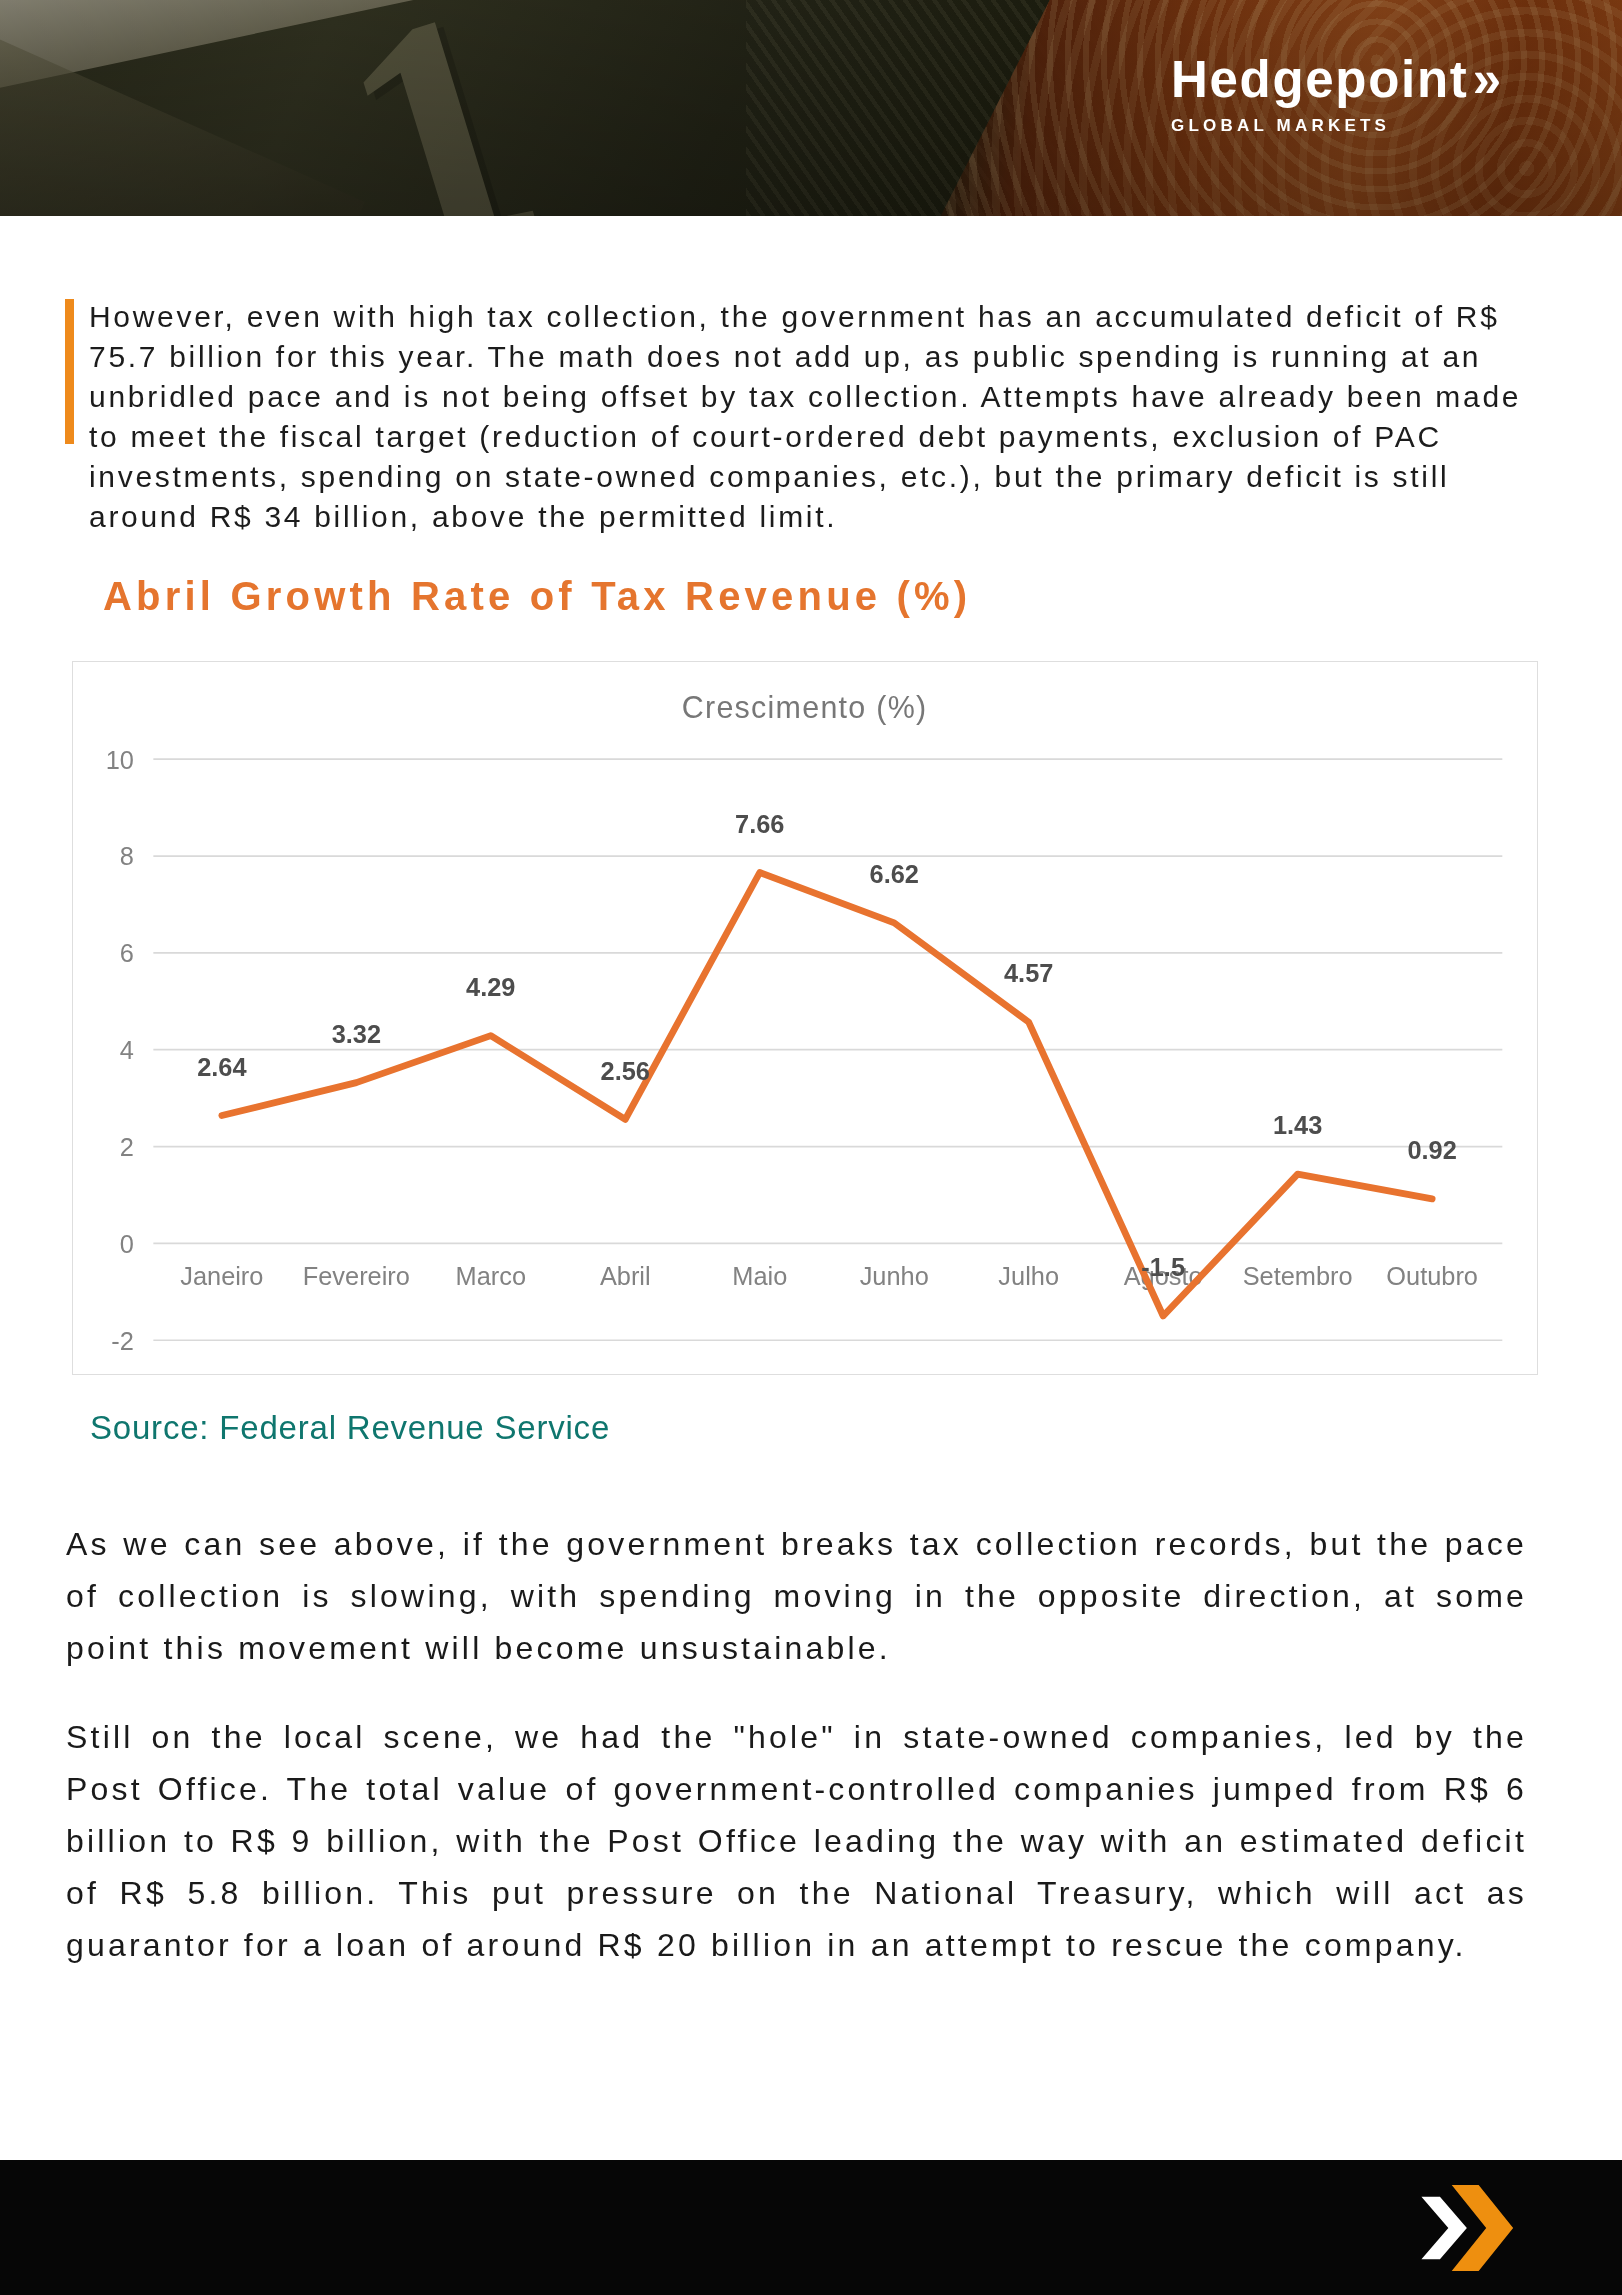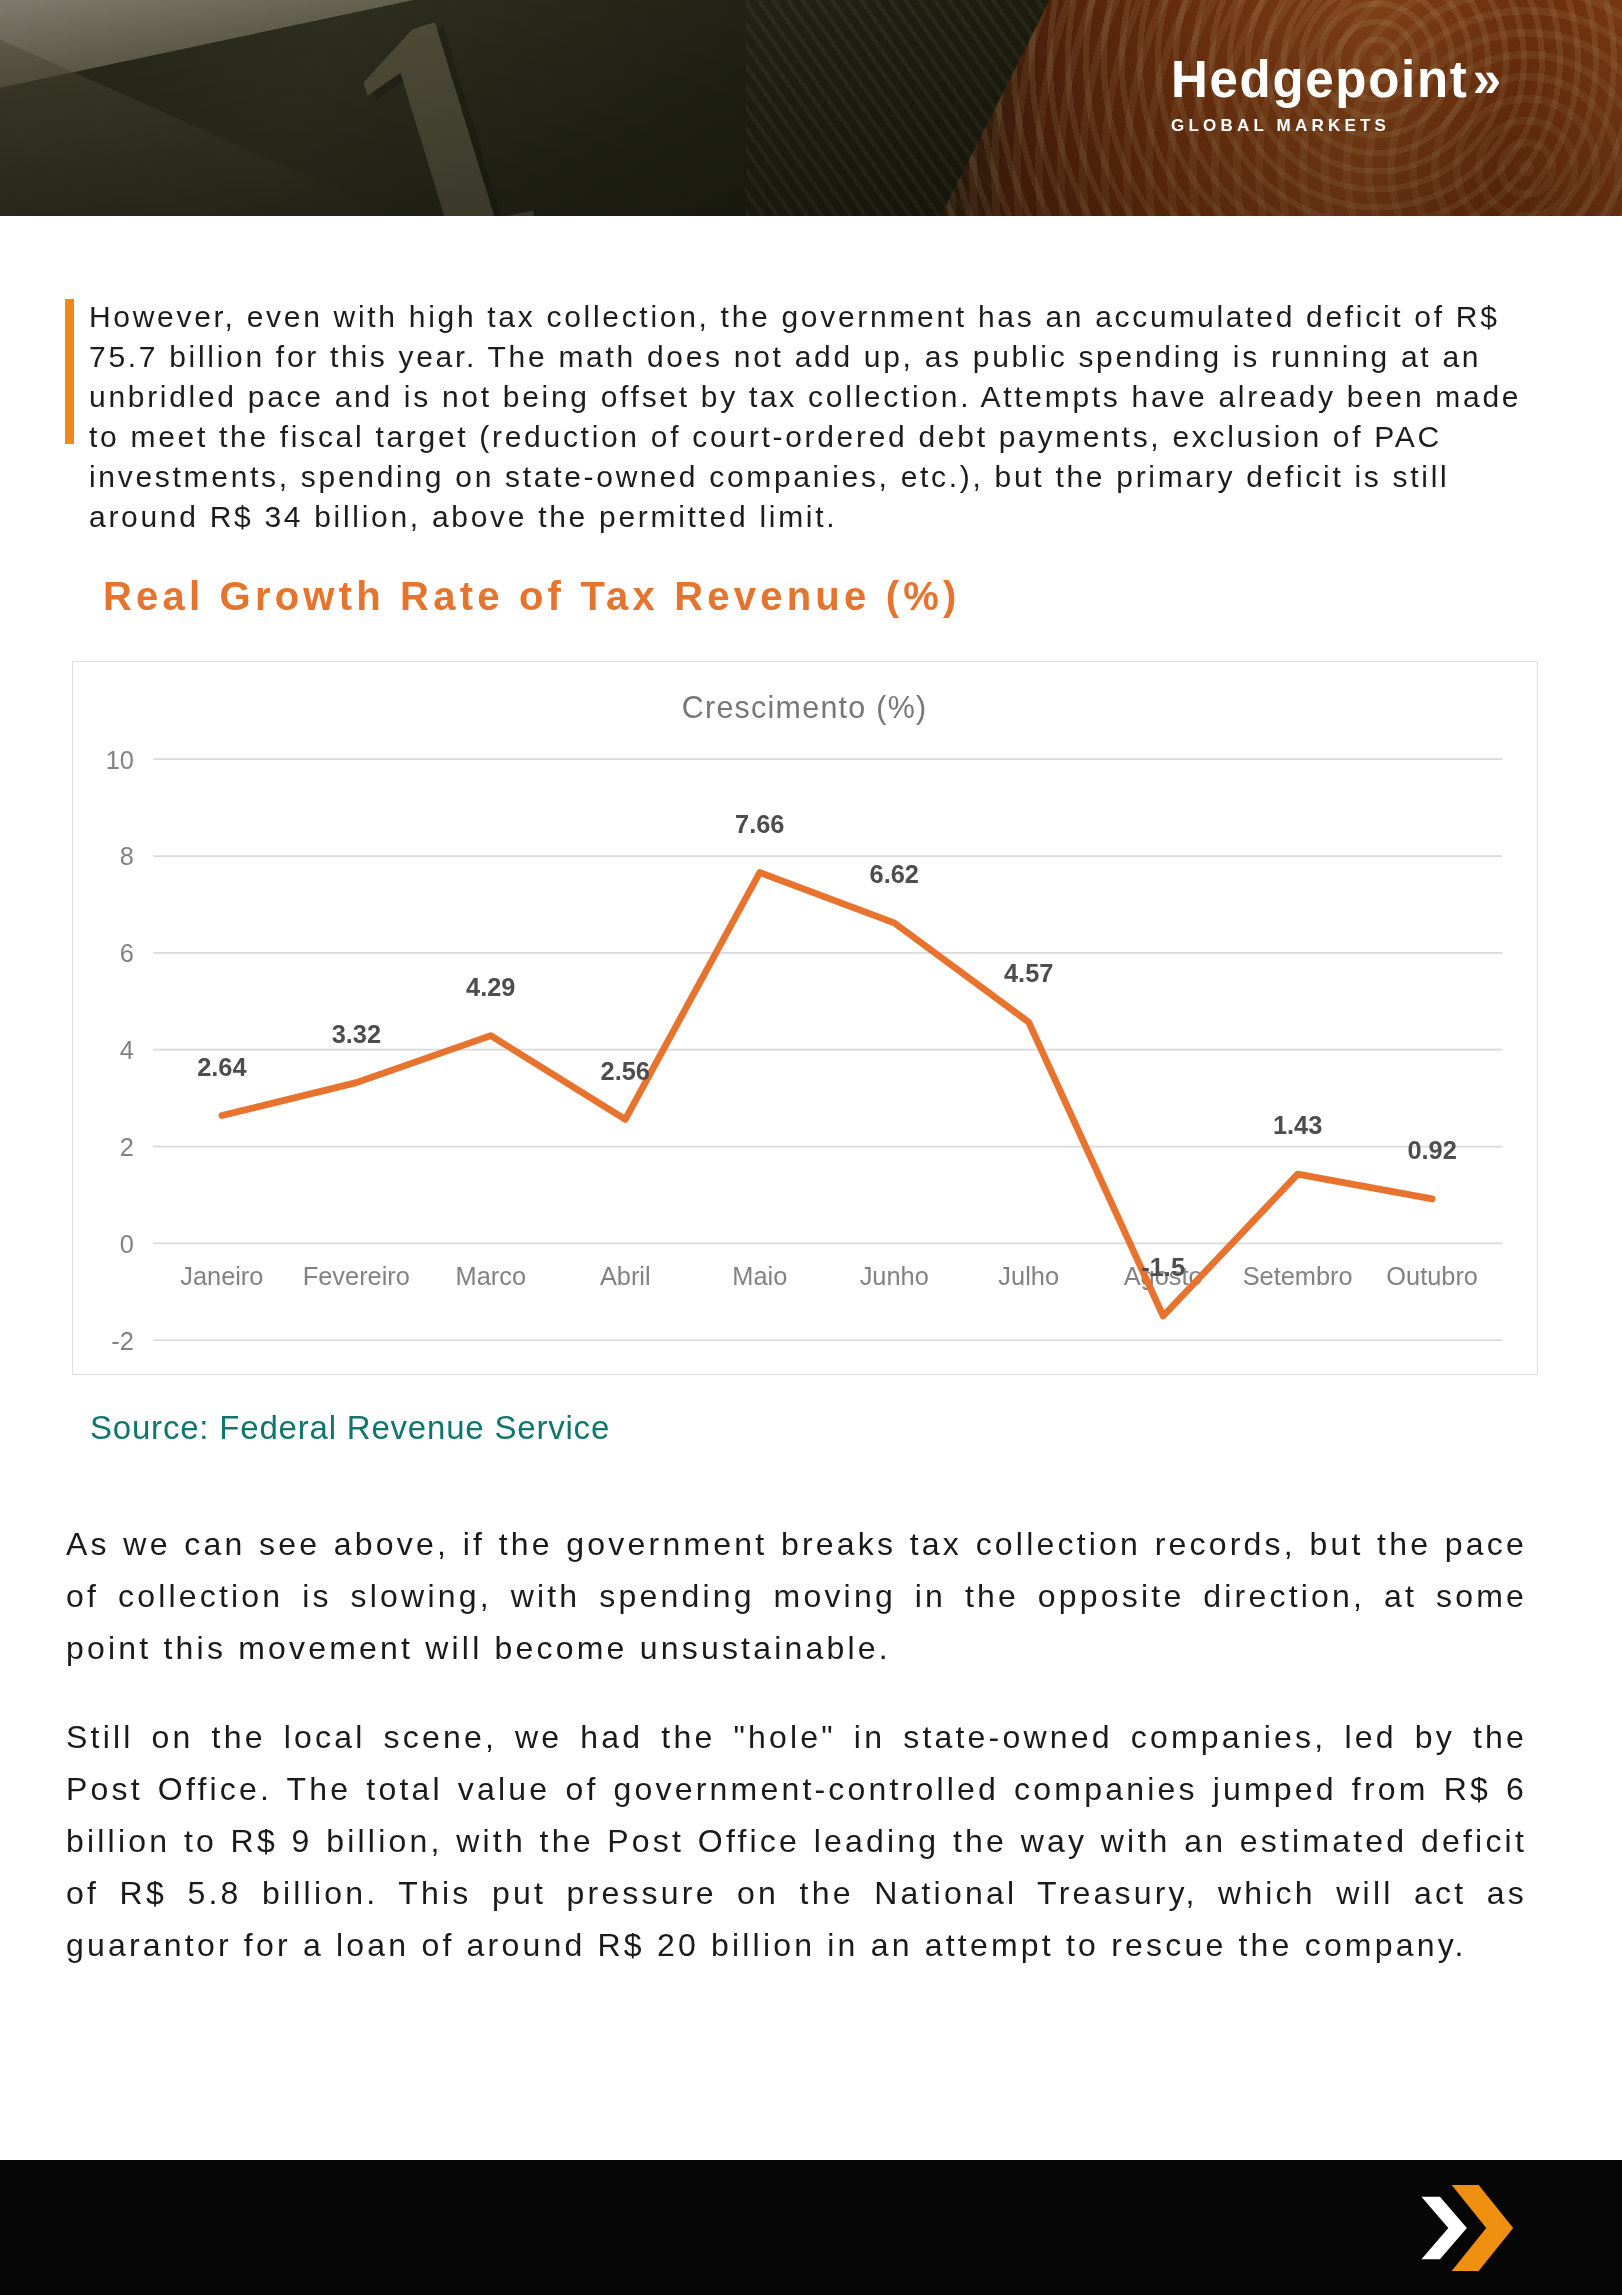--- a/index.html
+++ b/index.html
@@ -82,21 +82,21 @@
     </div>
   </header>
 
   <main>
 
     <section class="intro">
       <span class="accent-bar"></span>
       <p class="intro-text">However, even with high tax collection, the government has an accumulated deficit of R$ 75.7 billion for this year. The math does not add up, as public spending is running at an unbridled pace and is not being offset by tax collection. Attempts have already been made to meet the fiscal target (reduction of court-ordered debt payments, exclusion of PAC investments, spending on state-owned companies, etc.), but the primary deficit is still around R$ 34 billion, above the permitted limit.</p>
     </section>
 
-    <h1 class="chart-heading">Real Growth Rate of Tax Revenue (%)</h1>
+    <h1 class="chart-heading">Abril Growth Rate of Tax Revenue (%)</h1>
 
     <figure class="chart-panel">
       <svg class="chart" viewBox="0 0 1731 841">
           <text x="865" y="66" text-anchor="middle" font-size="36" fill="#777777" letter-spacing="1.5">Crescimento (%)</text>
           <line x1="95" y1="114.5" x2="1690" y2="114.5" stroke="#D9D9D9" stroke-width="2"></line>
           <text x="72" y="125.5" text-anchor="end" font-size="30" fill="#828282">10</text>
           <line x1="95" y1="229" x2="1690" y2="229" stroke="#D9D9D9" stroke-width="2"></line>
           <text x="72" y="240" text-anchor="end" font-size="30" fill="#828282">8</text>
           <line x1="95" y1="343.5" x2="1690" y2="343.5" stroke="#D9D9D9" stroke-width="2"></line>
           <text x="72" y="354.5" text-anchor="end" font-size="30" fill="#828282">6</text>

